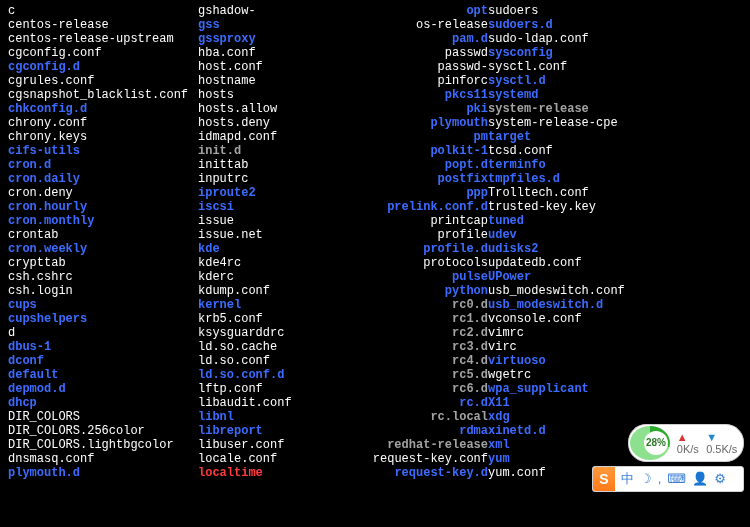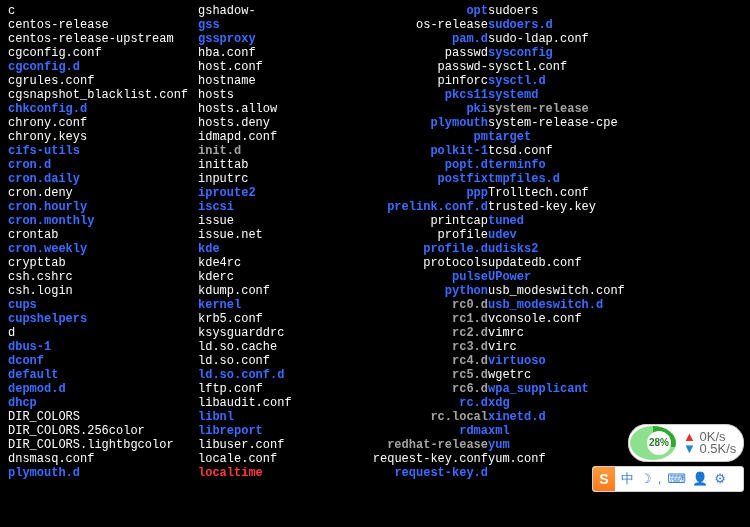--- a/index.html
+++ b/index.html
@@ -62,22 +62,22 @@
     padding-left: 12px;
   }
   .speed-ring::after{
     content:"";
     position:absolute;
     width:24px;height:24px;border-radius:50%;
     background:#fff;
   }
   .speed-pct { position: relative; z-index:1; font-size:10px; color:#2a7a2a; font-weight:bold;}
   .speed-text {
-    display:flex; flex-direction:column; margin-left:6px;
-    font-size:13px; color:#666; line-height:12px;
+    display:flex; flex-direction:row; margin-left:6px;
+    font-size:11px; color:#666; line-height:12px;
   }
   .arrow-up{color:#d33;}
   .arrow-dn{color:#28c;}
 
   .ime-bar {
     position: absolute;
     right: 6px;
     top: 466px;
     width: 150px;
     height: 24px;
@@ -239,20 +239,21 @@
       <span class="entry file">updatedb.conf</span>
       <span class="entry dir">UPower</span>
       <span class="entry file">usb_modeswitch.conf</span>
       <span class="entry dir">usb_modeswitch.d</span>
       <span class="entry file">vconsole.conf</span>
       <span class="entry file">vimrc</span>
       <span class="entry file">virc</span>
       <span class="entry dir">virtuoso</span>
       <span class="entry file">wgetrc</span>
       <span class="entry dir">wpa_supplicant</span>
+      <span class="entry dir">X11</span>
       <span class="entry dir">xdg</span>
       <span class="entry dir">xinetd.d</span>
       <span class="entry dir">xml</span>
       <span class="entry dir">yum</span>
       <span class="entry file">yum.conf</span>
     </div>
 </div>
 
 <div class="speed-widget">
   <div class="speed-ring">

